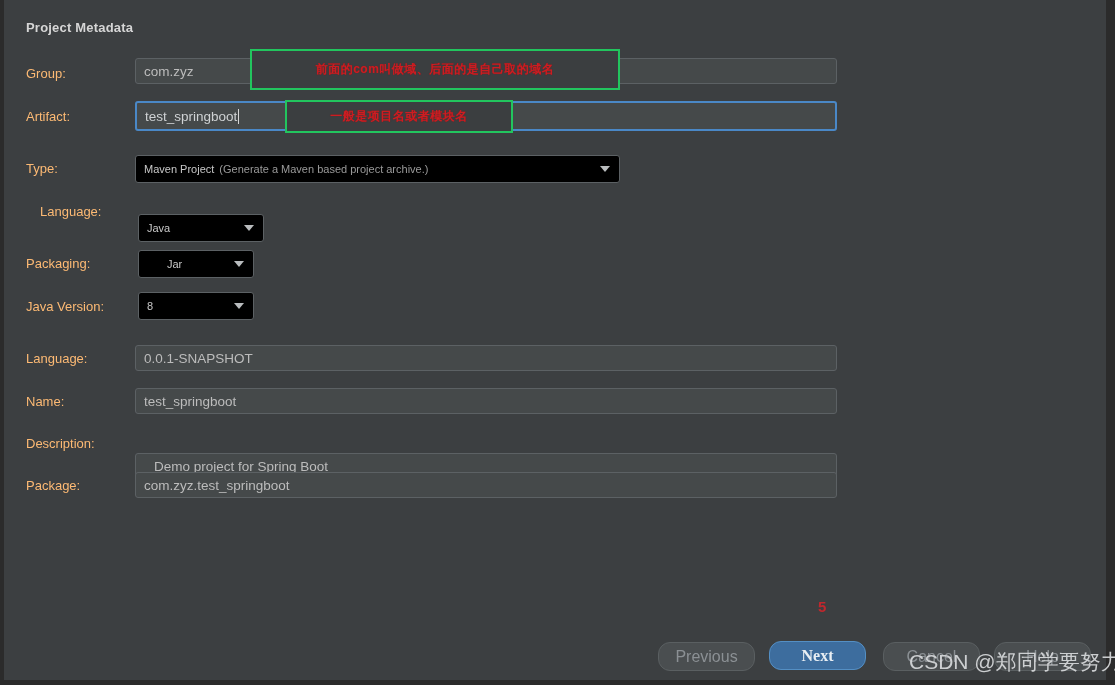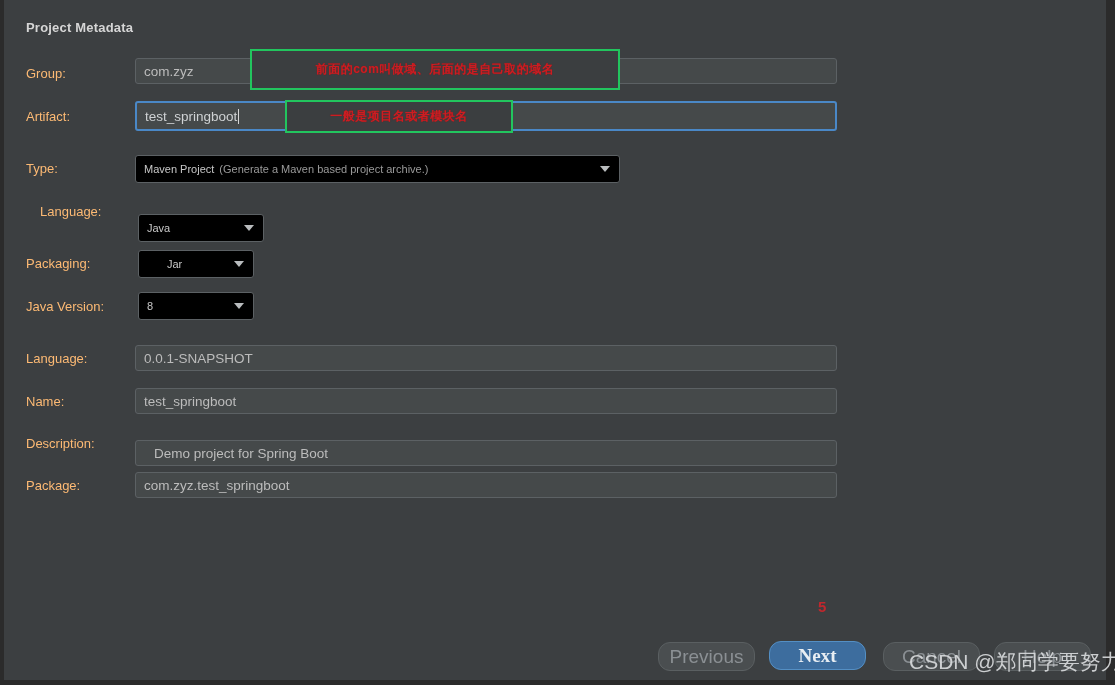--- a/index.html
+++ b/index.html
@@ -141,21 +141,21 @@
 
   
   .btn {
     position: absolute;
     box-sizing: border-box;
     height: 29px;
     border-radius: 12px;
     display: flex;
     align-items: center;
     justify-content: center;
-    font-size: 19px;
+    font-size: 16px;
     background: #4a4e50;
     border: 1px solid #5a5f61;
     color: #a8adb0;
   }
   .btn.disabled { color: #8b9094; }
   .btn.primary {
     background: #3d6d9e;
     border: 1px solid #548fc4;
     color: #e8eef3;
     font-weight: bold;
@@ -232,21 +232,21 @@
     <div class="field" style="left:131px; top:345px; width:702px;">
       <span>0.0.1-SNAPSHOT</span>
     </div>
 
     <div class="row-label" style="left:22px; top:394px;">Name:</div>
     <div class="field" style="left:131px; top:388px; width:702px;">
       <span>test_springboot</span>
     </div>
 
     <div class="row-label" style="left:22px; top:436px;">Description:</div>
-    <div class="field" style="left:131px; top:440px; width:702px;padding-left:18px;">
+    <div class="field" style="left:131px; top:453px; width:702px;padding-left:18px;">
       <span>Demo project for Spring Boot</span>
     </div>
 
     <div class="row-label" style="left:22px; top:478px;text-align:center;">Package:</div>
     <div class="field" style="left:131px; top:472px; width:702px;">
       <span>com.zyz.test_springboot</span>
     </div>
 
     <div class="marker-number" style="left:814px; top:598px;">5</div>
 

